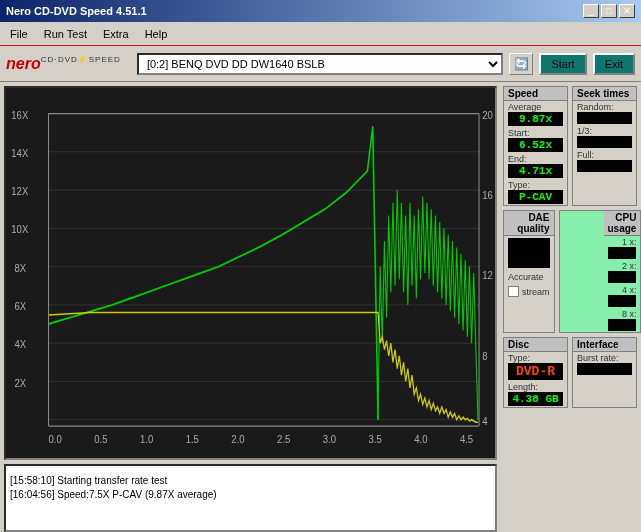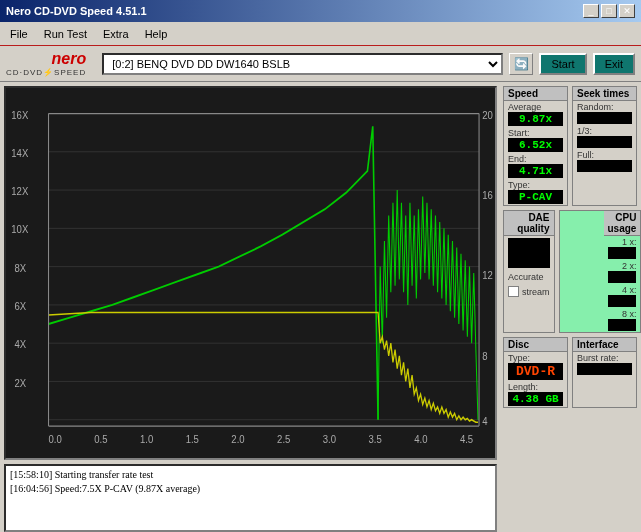--- a/index.html
+++ b/index.html
@@ -48,21 +48,21 @@
     .toolbar {
       background: #d4d0c8;
       padding: 4px 6px;
       display: flex;
       align-items: center;
       gap: 6px;
       height: 36px;
       border-bottom: 1px solid #808080;
     }
     .logo-area {
-      display: flex; flex-direction: column; align-items: flex-end;
+      display: flex; align-items: flex-start;
       margin-right: 10px;
     }
     .logo-nero { font-size: 16px; font-style: italic; font-weight: bold; color: #cc0000; }
     .logo-sub { font-size: 8px; color: #333; letter-spacing: 1px; }
     .drive-select {
       flex: 1;
       height: 22px;
       border: 2px inset #808080;
       background: white;
       font-size: 11px;
@@ -135,23 +135,23 @@
       height: 100%;
     }
 
     
     .log-area {
       height: 68px;
       border: 2px inset #808080;
       background: white;
       margin-top: 4px;
       overflow-y: auto;
-      padding: 2px 4px;
+      padding: 8px 4px;
       font-size: 10px;
-      font-family: Liberation Serif, serif;
+      font-family: Liberation Sans, sans-serif;
     }
 
     
     .right-panel {
       width: 140px;
       padding: 4px 4px 4px 2px;
       display: flex;
       flex-direction: column;
       gap: 4px;
     }

